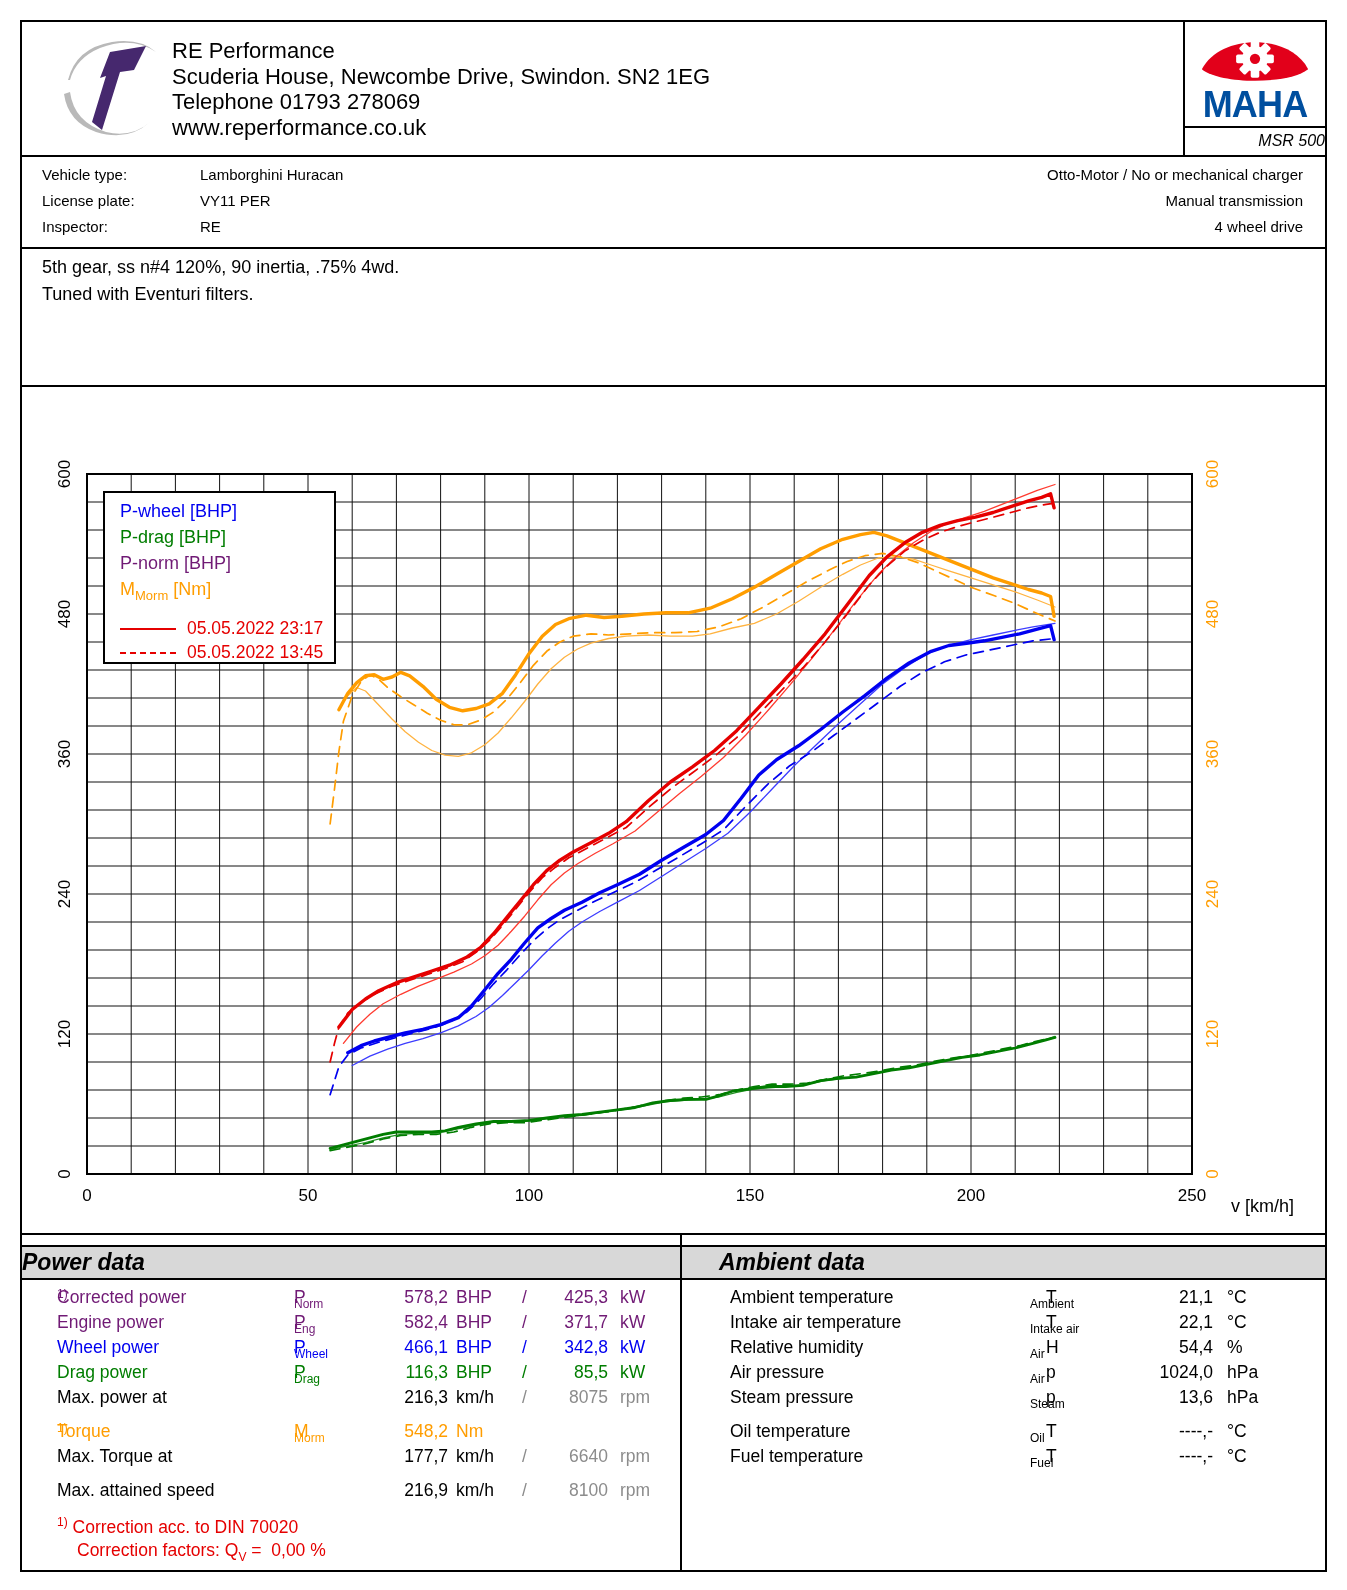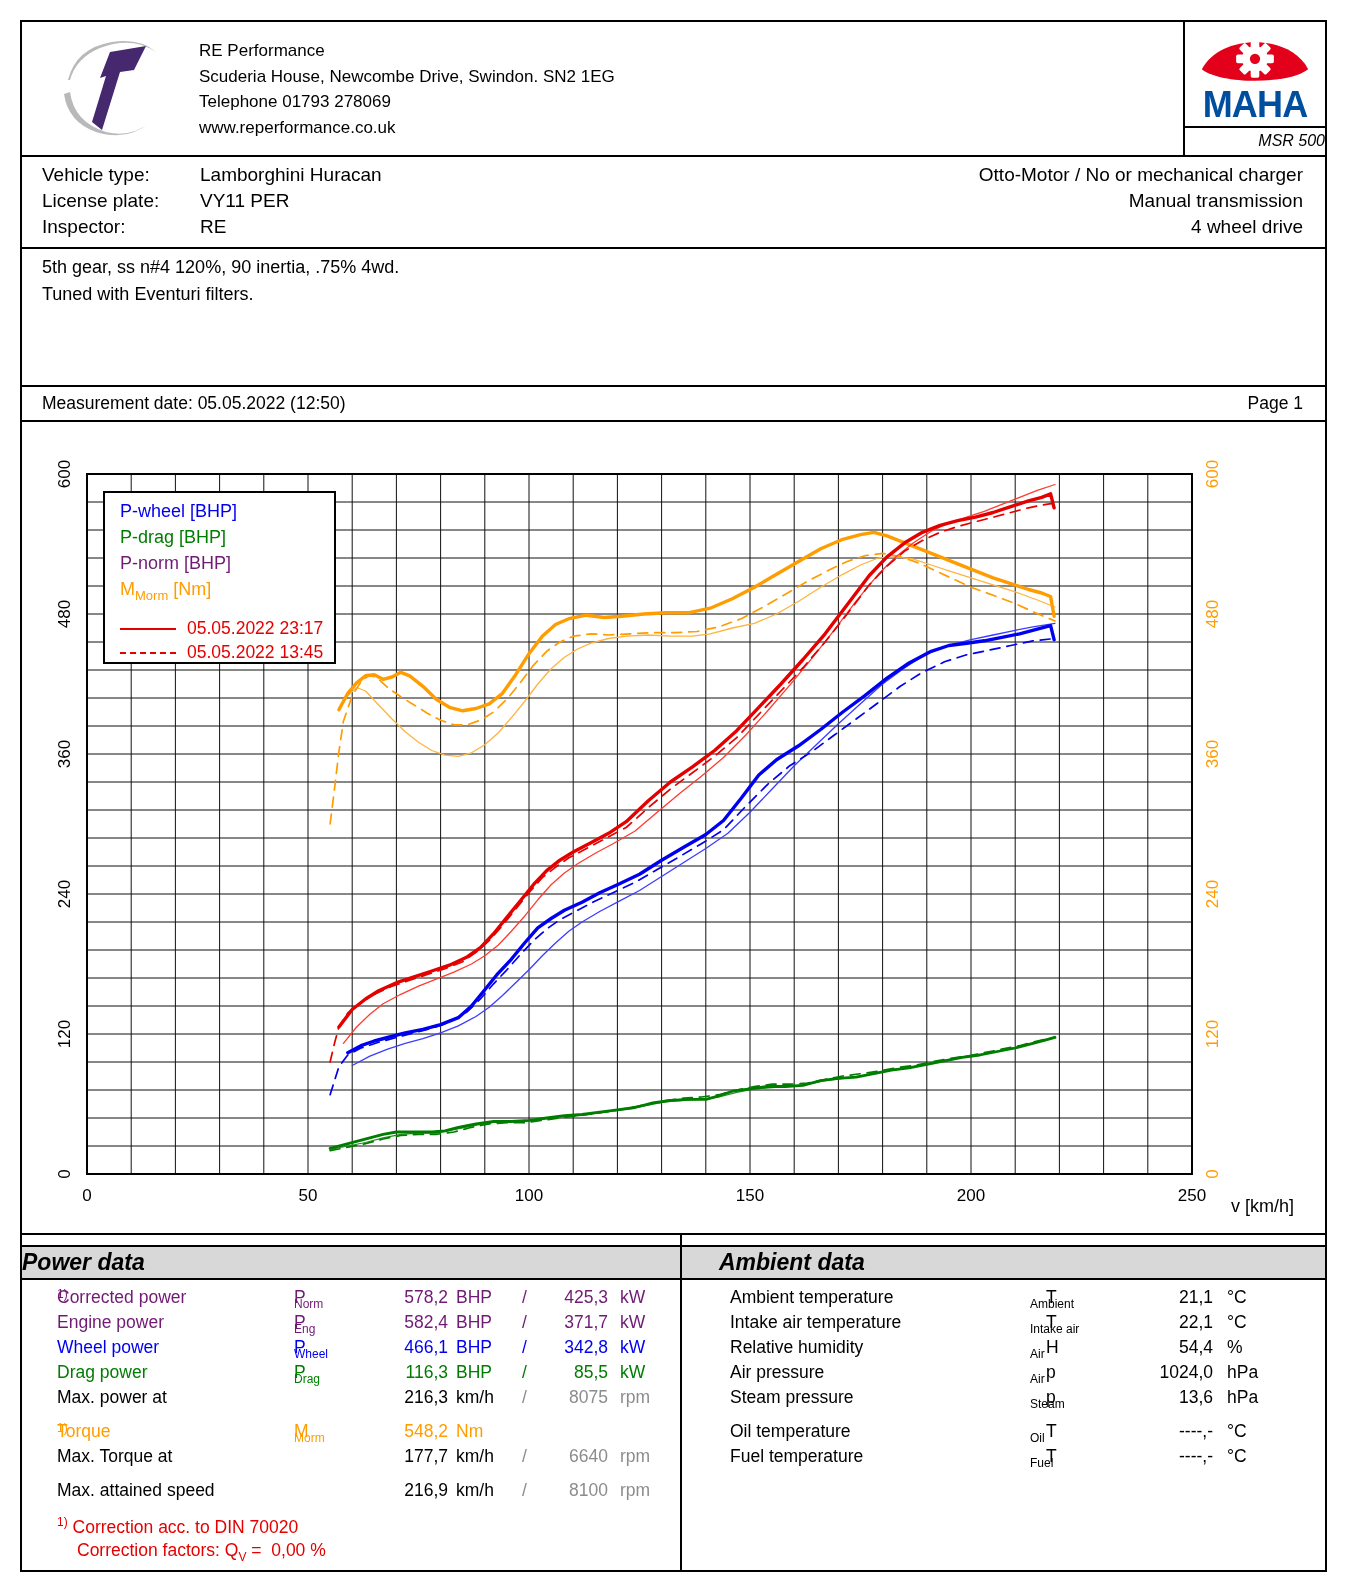--- a/index.html
+++ b/index.html
@@ -4,28 +4,28 @@
 <style>
   html,body{margin:0;padding:0;background:#e8e8e8;}
   .page{position:relative;width:1347px;height:1590px;background:#ffffff;
         font-family:"Liberation Sans",sans-serif;color:#000;overflow:hidden;}
   .frame{position:absolute;left:20px;top:20px;width:1303px;height:1548px;border:2px solid #000;}
   .sec{position:absolute;left:0;right:0;}
 
   
   .sec-header{top:0;height:133px;border-bottom:2px solid #000;}
   .re-logo{position:absolute;left:32px;top:12px;}
-  .company{position:absolute;left:150px;top:16px;font-size:17px;line-height:25.5px;margin-left:27px;}
+  .company{position:absolute;left:150px;top:16px;font-size:22px;line-height:25.5px;}
   .maha-box{position:absolute;right:0;top:0;width:140px;height:133px;border-left:2px solid #000;}
   .maha-logo{position:absolute;left:10px;top:4px;}
   .maha-model{position:absolute;left:0;right:0;bottom:0;height:27px;border-top:2px solid #000;
               font-style:italic;font-size:16px;text-align:right;line-height:26px;}
 
   
-  .sec-vehicle{top:135px;height:90px;border-bottom:2px solid #000;font-size:19px;}
+  .sec-vehicle{top:135px;height:90px;border-bottom:2px solid #000;font-size:15px;}
   .veh-rows{position:absolute;left:20px;top:5px;line-height:26px;}
   .veh-label{display:inline-block;width:158px;}
   .veh-right{position:absolute;right:22px;top:5px;text-align:right;line-height:26px;}
 
   
   .sec-notes{top:227px;height:136px;border-bottom:2px solid #000;font-size:18px;}
   .notes-text{position:absolute;left:20px;top:5px;line-height:27px;}
 
   
   .sec-meas{top:365px;height:33px;border-bottom:2px solid #000;font-size:17.5px;line-height:33px;}
@@ -121,24 +121,20 @@
     </div>
   </div>
 
   <div class="sec sec-notes">
     <div class="notes-text">
       <div>5th gear, ss n#4 120%, 90 inertia, .75% 4wd.</div>
       <div>Tuned with Eventuri filters.</div>
     </div>
   </div>
 
-  <div class="sec sec-meas">
-    <span class="meas-left">Measurement date: 05.05.2022 (12:50)</span>
-    <span class="meas-right">Page 1</span>
-  </div>
 
   <div class="sec sec-chart">
     <svg id="chart-svg" width="1303" height="811" viewBox="0 0 1303 811">
           <path d="M65.0 52V752M109.2 52V752M153.4 52V752M197.6 52V752M241.8 52V752M286.0 52V752M330.2 52V752M374.4 52V752M418.6 52V752M462.8 52V752M507.0 52V752M551.2 52V752M595.4 52V752M639.6 52V752M683.8 52V752M728.0 52V752M772.2 52V752M816.4 52V752M860.6 52V752M904.8 52V752M949.0 52V752M993.2 52V752M1037.4 52V752M1081.6 52V752M1125.8 52V752M1170.0 52V752M65 752.0H1170M65 724.0H1170M65 696.0H1170M65 668.0H1170M65 640.0H1170M65 612.0H1170M65 584.0H1170M65 556.0H1170M65 528.0H1170M65 500.0H1170M65 472.0H1170M65 444.0H1170M65 416.0H1170M65 388.0H1170M65 360.0H1170M65 332.0H1170M65 304.0H1170M65 276.0H1170M65 248.0H1170M65 220.0H1170M65 192.0H1170M65 164.0H1170M65 136.0H1170M65 108.0H1170M65 80.0H1170M65 52.0H1170" stroke="#111" stroke-width="1" fill="none"></path>
           <path d="M308.1 727.5L325.8 724.0L343.5 720.5L361.1 715.8L378.8 712.3L396.5 711.2L414.2 711.2L431.9 707.7L449.5 704.2L467.2 700.7L484.9 699.5L502.6 699.5L520.3 697.2L537.9 694.8L555.6 693.7L573.3 691.3L591.0 689.0L608.7 686.7L626.3 683.2L644.0 679.7L661.7 678.5L679.4 677.3L697.1 675.0L714.7 670.3L732.4 666.8L750.1 665.7L767.8 664.5L785.5 662.2L803.1 658.7L820.8 656.3L838.5 654.0L856.2 650.5L873.9 647.0L891.5 644.7L909.2 641.2L926.9 637.7L944.6 634.2L962.3 631.8L979.9 628.3L997.6 624.8L1015.3 620.2L1033.0 614.3" fill="none" stroke="#1f8f1f" stroke-width="1.2" stroke-linejoin="round" stroke-linecap="round"></path>
           <path d="M308.1 728.7L325.8 725.2L343.5 721.7L361.1 717.0L378.8 713.5L396.5 712.3L414.2 712.3L431.9 710.0L449.5 705.3L467.2 701.8L484.9 700.7L502.6 700.7L520.3 698.3L537.9 696.0L555.6 693.7L573.3 691.3L591.0 689.0L608.7 685.5L626.3 682.0L644.0 678.5L661.7 676.2L679.4 675.0L697.1 672.7L714.7 668.0L732.4 664.5L750.1 662.2L767.8 662.2L785.5 661.0L803.1 657.5L820.8 654.0L838.5 651.7L856.2 649.3L873.9 645.8L891.5 643.5L909.2 640.0L926.9 636.5L944.6 634.2L962.3 630.7L979.9 627.2L997.6 623.7L1015.3 619.0L1033.0 615.5" fill="none" stroke="#007d00" stroke-width="1.7" stroke-dasharray="10 7" stroke-linejoin="round" stroke-linecap="round"></path>
           <path d="M308.1 726.3L321.4 722.8L334.6 719.3L347.9 715.8L361.1 712.3L374.4 710.0L392.1 710.0L409.8 710.0L423.0 708.8L436.3 705.3L454.0 701.8L471.6 699.5L489.3 699.5L507.0 698.3L524.7 696.0L542.4 693.7L560.0 692.5L577.7 690.2L595.4 687.8L613.1 685.5L630.8 680.8L648.4 678.5L666.1 677.3L683.8 677.3L697.1 673.8L710.3 669.2L728.0 666.8L745.7 664.5L763.4 664.5L781.0 663.3L798.7 658.7L816.4 656.3L834.1 655.2L851.8 651.7L869.4 648.2L887.1 645.8L904.8 642.3L922.5 638.8L940.2 635.3L957.8 633.0L975.5 629.5L993.2 626.0L1010.9 621.3L1024.1 617.8L1033.0 615.5" fill="none" stroke="#007d00" stroke-width="2.8" stroke-linejoin="round" stroke-linecap="round"></path>
           <path d="M316.9 286.5L325.8 273.7L334.6 265.5L343.5 269.0L356.7 283.0L370.0 297.0L383.2 309.8L396.5 320.3L409.8 328.5L423.0 333.2L436.3 334.3L449.5 330.8L462.8 322.7L476.1 311.0L489.3 295.8L502.6 279.5L515.8 262.0L529.1 246.8L542.4 235.2L555.6 227.0L568.9 221.2L586.6 216.5L604.2 214.2L626.3 213.0L648.4 214.2L670.5 214.2L688.2 211.8L710.3 206.0L732.4 201.3L754.5 192.0L776.6 179.2L798.7 165.2L820.8 152.3L838.5 143.0L856.2 136.0L873.9 134.8L891.5 137.2L909.2 143.0L926.9 148.8L949.0 155.8L971.1 162.8L993.2 169.8L1015.3 178.0L1033.0 185.0" fill="none" stroke="#ffb340" stroke-width="1.3" stroke-linejoin="round" stroke-linecap="round"></path>
           <path d="M308.1 402.0L312.5 367.0L316.9 329.7L321.4 299.3L330.2 273.7L339.0 259.7L347.9 252.7L356.7 257.3L365.6 265.5L378.8 274.8L392.1 283.0L405.3 291.2L418.6 298.2L431.9 302.8L445.1 302.8L458.4 298.2L471.6 290.0L484.9 277.2L498.2 260.8L511.4 243.3L524.7 229.3L537.9 220.0L551.2 214.2L568.9 211.8L586.6 213.0L608.7 211.8L630.8 210.7L652.9 210.7L675.0 209.5L697.1 204.8L719.2 196.7L741.3 185.0L763.4 172.2L785.5 159.3L807.6 147.7L825.2 139.5L842.9 133.7L860.6 131.3L878.3 134.8L896.0 140.7L913.6 148.8L931.3 157.0L949.0 165.2L971.1 173.3L993.2 181.5L1010.9 189.7L1033.0 199.0" fill="none" stroke="#ff9d00" stroke-width="1.7" stroke-dasharray="10 7" stroke-linejoin="round" stroke-linecap="round"></path>
           <path d="M316.9 287.7L325.8 271.3L334.6 260.8L343.5 253.8L352.3 252.7L361.1 257.3L370.0 255.0L378.8 250.3L387.7 253.8L400.9 264.3L414.2 277.2L427.4 285.3L440.7 288.8L454.0 286.5L467.2 281.8L480.5 271.3L493.7 252.7L507.0 231.7L520.3 214.2L533.5 202.5L546.8 196.7L564.5 193.2L582.1 195.5L599.8 194.3L621.9 192.0L644.0 190.8L666.1 190.8L688.2 186.2L710.3 176.8L732.4 165.2L754.5 152.3L776.6 139.5L798.7 126.7L820.8 117.3L838.5 112.7L851.8 110.3L865.0 113.8L882.7 120.8L900.4 127.8L918.1 134.8L935.7 141.8L953.4 148.8L971.1 155.8L988.8 161.7L1006.5 167.5L1019.7 171.0L1028.6 174.5L1032.1 194.3" fill="none" stroke="#ff9d00" stroke-width="3.4" stroke-linejoin="round" stroke-linecap="round"></path>

